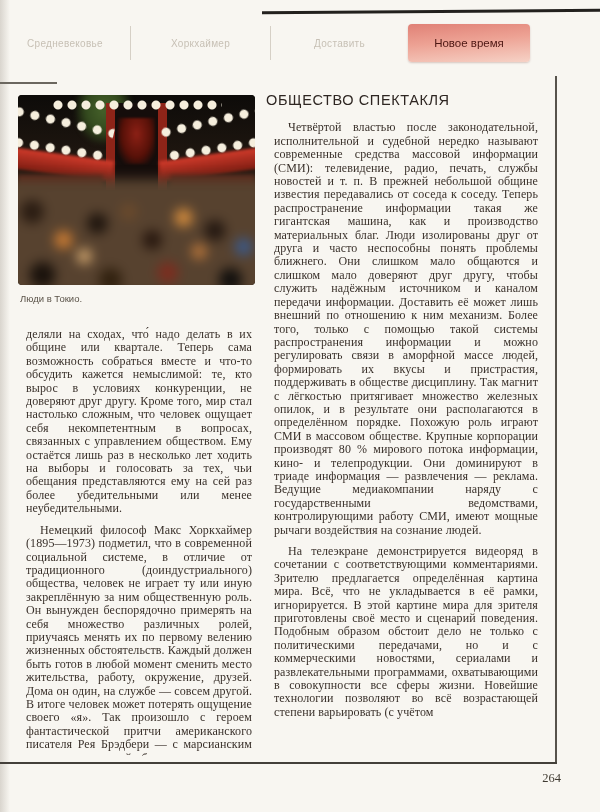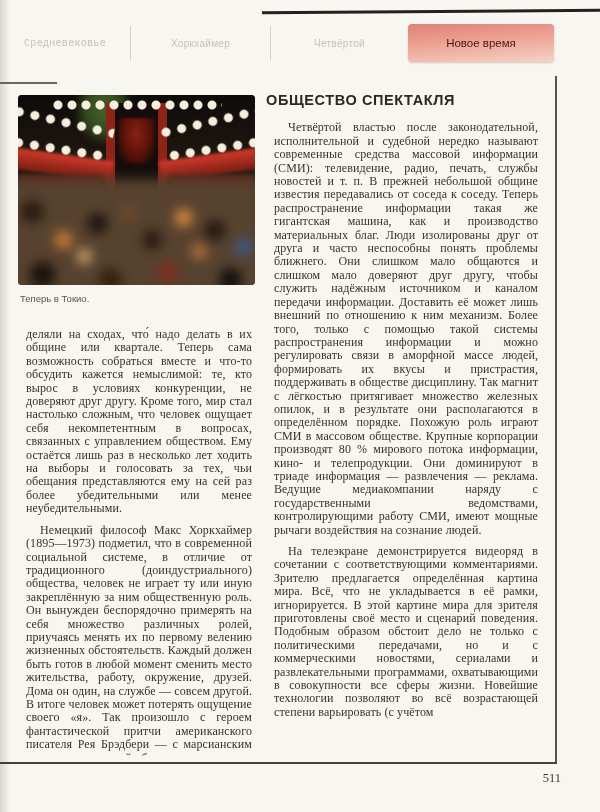--- a/index.html
+++ b/index.html
@@ -80,37 +80,37 @@
   .caption{position:absolute;left:20px;top:293px;width:235px;
     font-family:"Liberation Sans", sans-serif;font-size:9.5px;color:#5a5248;}
   
   .col{position:absolute;overflow:hidden;text-align:justify;
     font-size:12px;line-height:13.4px;letter-spacing:0.1px;}
   .col p{margin:8px;}
   .col p.indent{text-indent:14px;}
   .col-left{left:18px;top:320px;width:242px;height:436px;font-family:Liberation Serif, serif;}
   .col-right{left:266px;top:94px;width:280px;height:666px;}
   .article-heading{font-family:"Liberation Sans", sans-serif;font-size:14.5px;
-    letter-spacing:0.6px;color:#2e2622;margin:0 0 14px 0;font-weight:700;}
+    letter-spacing:0.6px;color:#2e2622;margin:0 0 14px 0;font-weight:400;}
 </style>
 </head>
 <body>
 
 <div class="page">
 
   <div class="spine-shadow"></div>
   <div class="top-edge"></div>
 
   <div class="tabs">
-    <div class="tab ghost" style="left:0;width:130px;font-family:Liberation Mono, monospace;">Средневековье</div>
+    <div class="tab ghost" style="left:0;width:130px;">Средневековье</div>
     <div class="tab-sep" style="left:130px;"></div>
     <div class="tab ghost" style="left:131px;width:139px;">Хоркхаймер</div>
     <div class="tab-sep" style="left:270px;"></div>
-    <div class="tab ghost" style="left:271px;width:137px;">Четвёртой</div>
-    <div class="tab active" style="left:408px;width:146px;">Новое время</div>
+    <div class="tab ghost" style="left:271px;width:137px;">Доставить</div>
+    <div class="tab active" style="left:408px;width:122px;">Новое время</div>
   </div>
 
   <div class="rule-top-left"></div>
   <div class="rule-right"></div>
   <div class="rule-bottom"></div>
 
   <div class="photo">
     <div class="ph-top"></div>
     <div class="ph-foliage"></div>
     <div class="ph-gate">
@@ -120,28 +120,28 @@
     <div class="lantern-row lr-l1"></div>
     <div class="lantern-row lr-r1"></div>
     <div class="awning aw-l"></div>
     <div class="awning aw-r"></div>
     <div class="lantern-row lr-l2"></div>
     <div class="lantern-row lr-r2"></div>
     <div class="stall st-l"></div>
     <div class="stall st-r"></div>
     <div class="ph-crowd"></div>
   </div>
-  <div class="caption">Теперь в Токио.</div>
+  <div class="caption">Люди в Токио.</div>
 
   <div class="col col-left">
     <p>деляли на сходах, что́ надо делать в их общине или квартале. Теперь сама возможность собраться вместе и что-то обсудить кажется немыслимой: те, кто вырос в условиях конкуренции, не доверяют друг другу. Кроме того, мир стал настолько сложным, что человек ощущает себя некомпетентным в вопросах, связанных с управлением обществом. Ему остаётся лишь раз в несколько лет ходить на выборы и голосовать за тех, чьи обещания представляются ему на сей раз более убедительными или менее неубедительными.</p>
     <p class="indent">Немецкий философ Макс Хоркхаймер (1895—1973) подметил, что в современной социальной системе, в отличие от традиционного (доиндустриального) общества, человек не играет ту или иную закреплённую за ним общественную роль. Он вынужден беспорядочно примерять на себя множество различных ролей, приучаясь менять их по первому велению жизненных обстоятельств. Каждый должен быть готов в любой момент сменить место жительства, работу, окружение, друзей. Дома он один, на службе — совсем другой. В итоге человек может потерять ощущение своего «я». Так произошло с героем фантастической притчи американского писателя Рея Брэдбери — с марсианским мальчиком, который обладал даром менять облик в угоду окружающим и, в конце концов, был буквально разорван ими на части.</p>
   </div>
 
   <div class="col col-right">
     <h2 class="article-heading">ОБЩЕСТВО СПЕКТАКЛЯ</h2>
     <p class="indent">Четвёртой властью после законодательной, исполнительной и судебной нередко называют современные средства массовой информации (СМИ): телевидение, радио, печать, службы новостей и т. п. В прежней небольшой общине известия передавались от соседа к соседу. Теперь распространение информации такая же гигантская машина, как и производство материальных благ. Люди изолированы друг от друга и часто неспособны понять проблемы ближнего. Они слишком мало общаются и слишком мало доверяют друг другу, чтобы служить надёжным источником и каналом передачи информации. Доставить её может лишь внешний по отношению к ним механизм. Более того, только с помощью такой системы распространения информации и можно регулировать связи в аморфной массе людей, формировать их вкусы и пристрастия, поддерживать в обществе дисциплину. Так магнит с лёгкостью притягивает множество железных опилок, и в результате они располагаются в определённом порядке. Похожую роль играют СМИ в массовом обществе. Крупные корпорации производят 80 % мирового потока информации, кино- и телепродукции. Они доминируют в триаде информация — развлечения — реклама. Ведущие медиакомпании наряду с государственными ведомствами, контролирующими работу СМИ, имеют мощные рычаги воздействия на сознание людей.</p>
     <p class="indent">На телеэкране демонстрируется видеоряд в сочетании с соответствующими комментариями. Зрителю предлагается определённая картина мира. Всё, что не укладывается в её рамки, игнорируется. В этой картине мира для зрителя приготовлены своё место и сценарий поведения. Подобным образом обстоит дело не только с политическими передачами, но и с коммерческими новостями, сериалами и развлекательными программами, охватывающими в совокупности все сферы жизни. Новейшие технологии позволяют во всё возрастающей степени варьировать (с учётом</p>
   </div>
 
-  <div class="page-number">511</div>
+  <div class="page-number">264</div>
 
 </div>
 
 </body></html>

